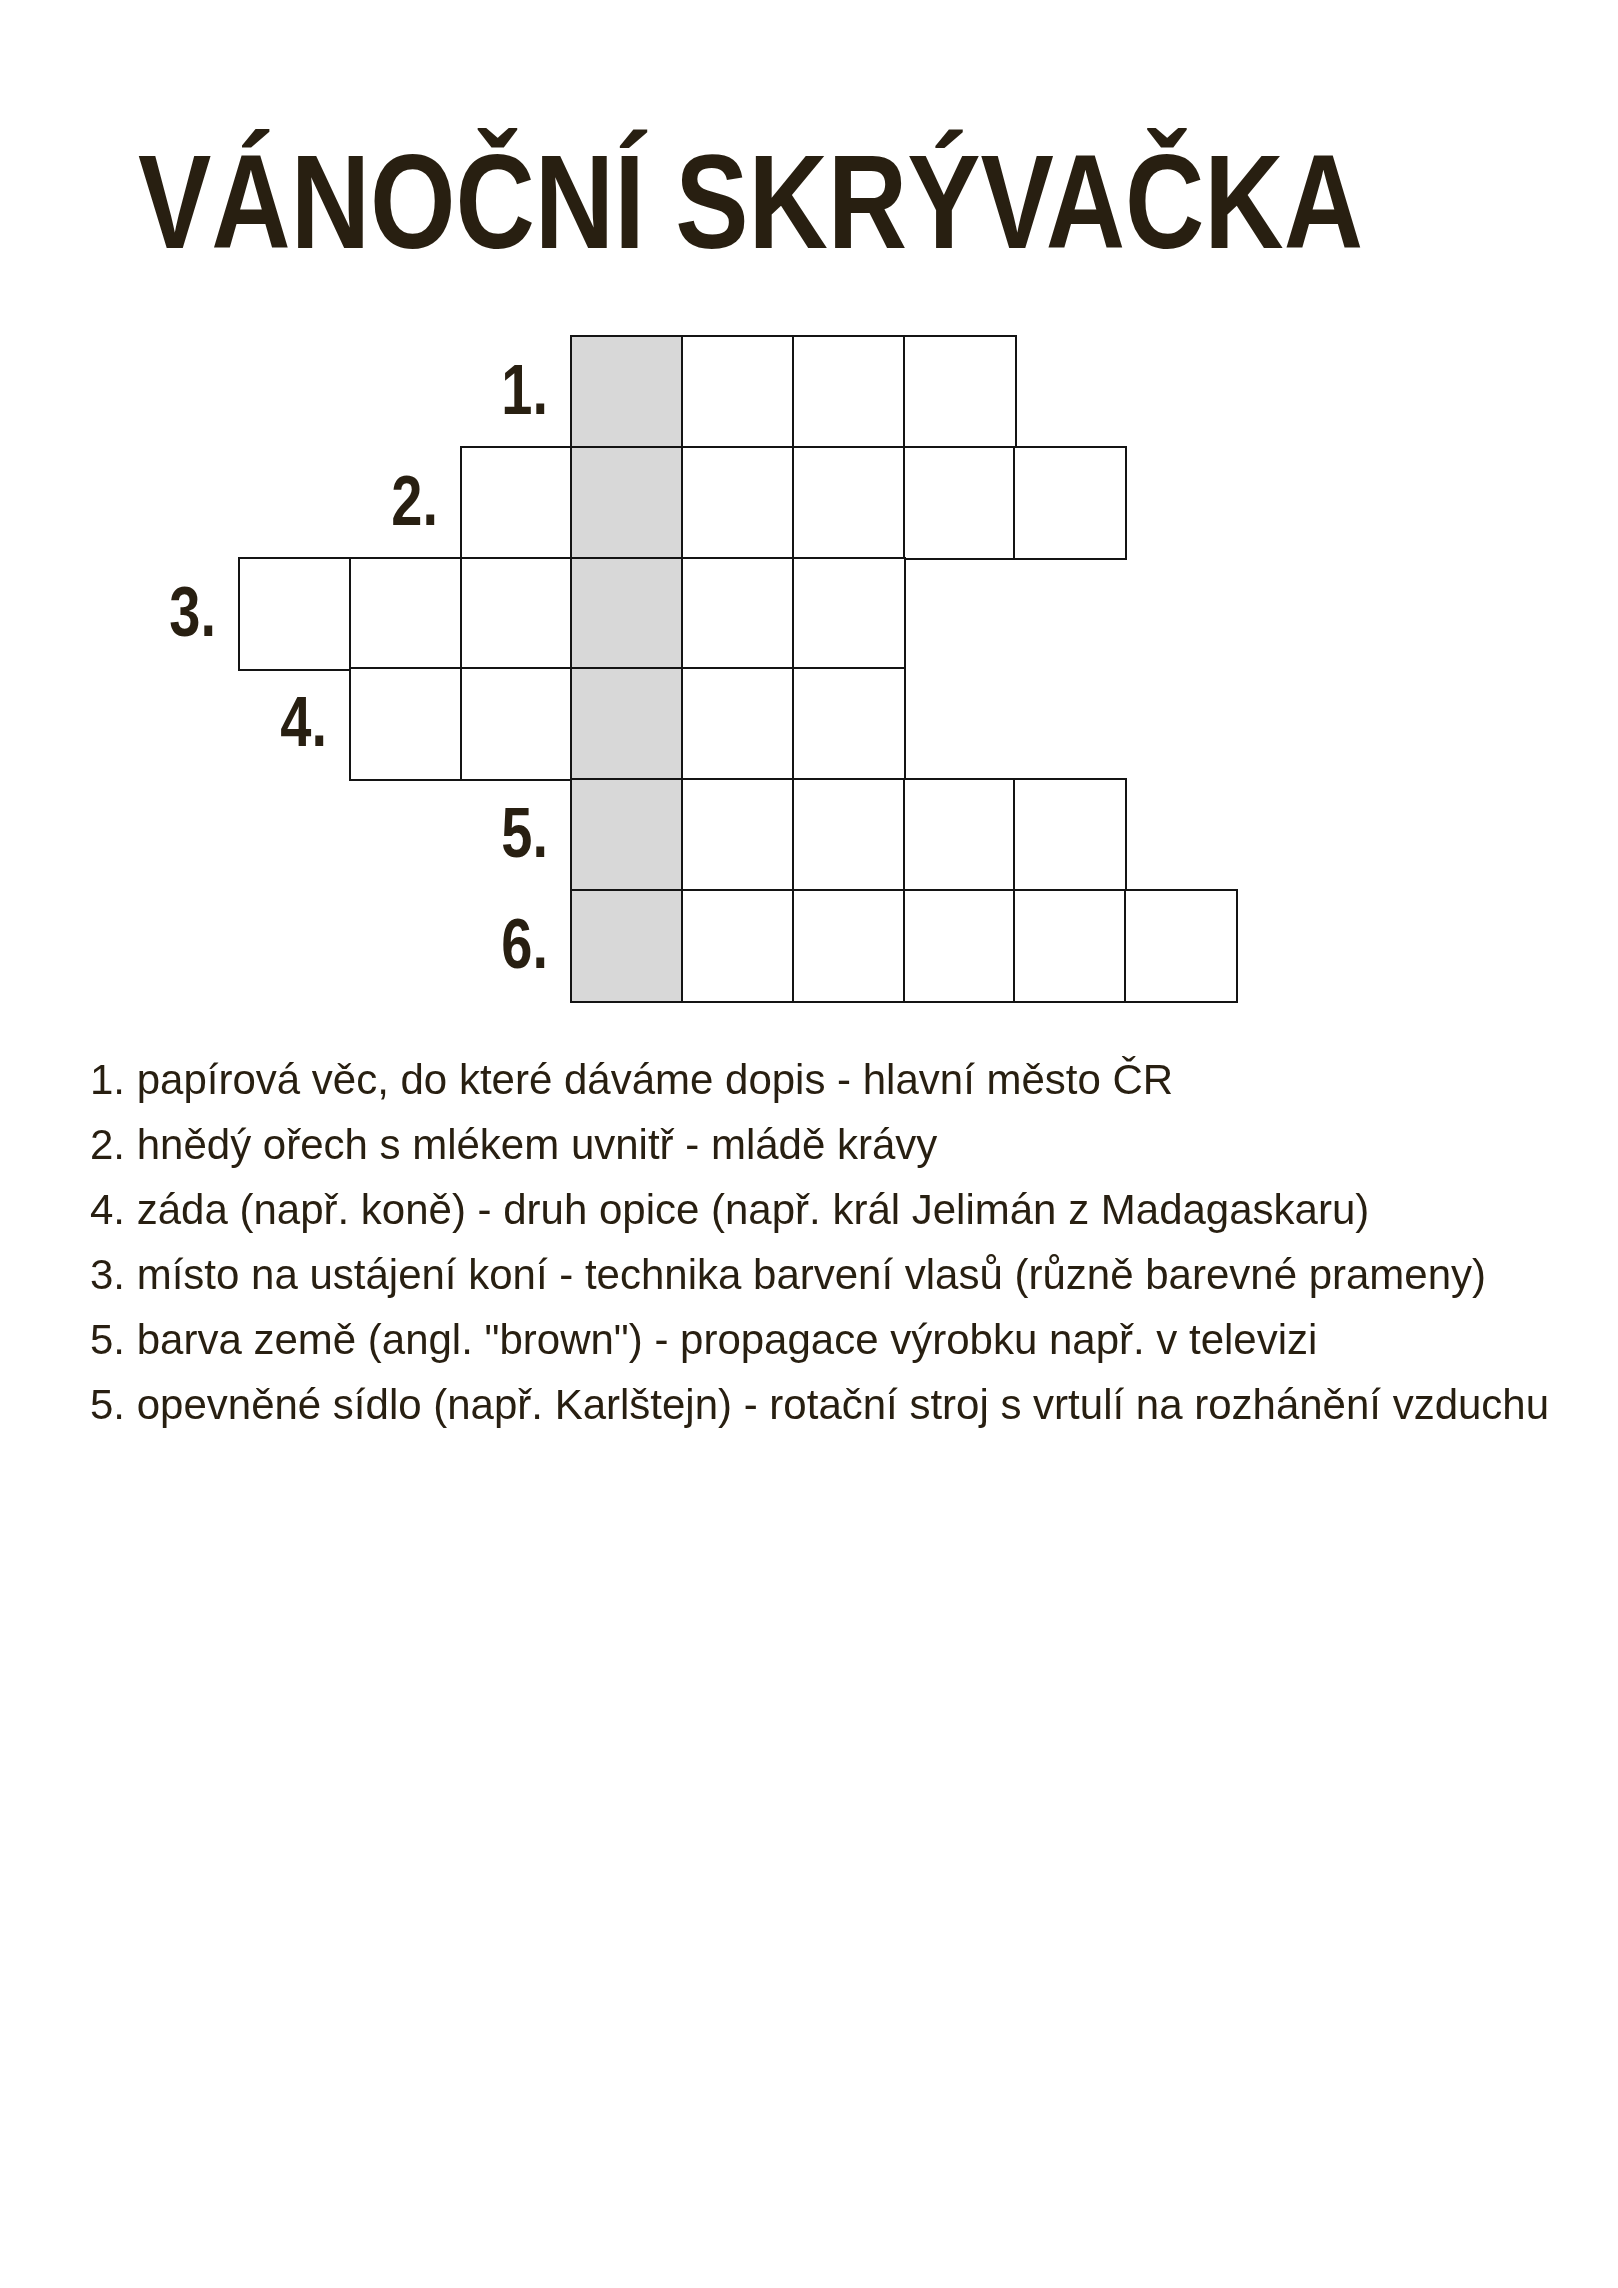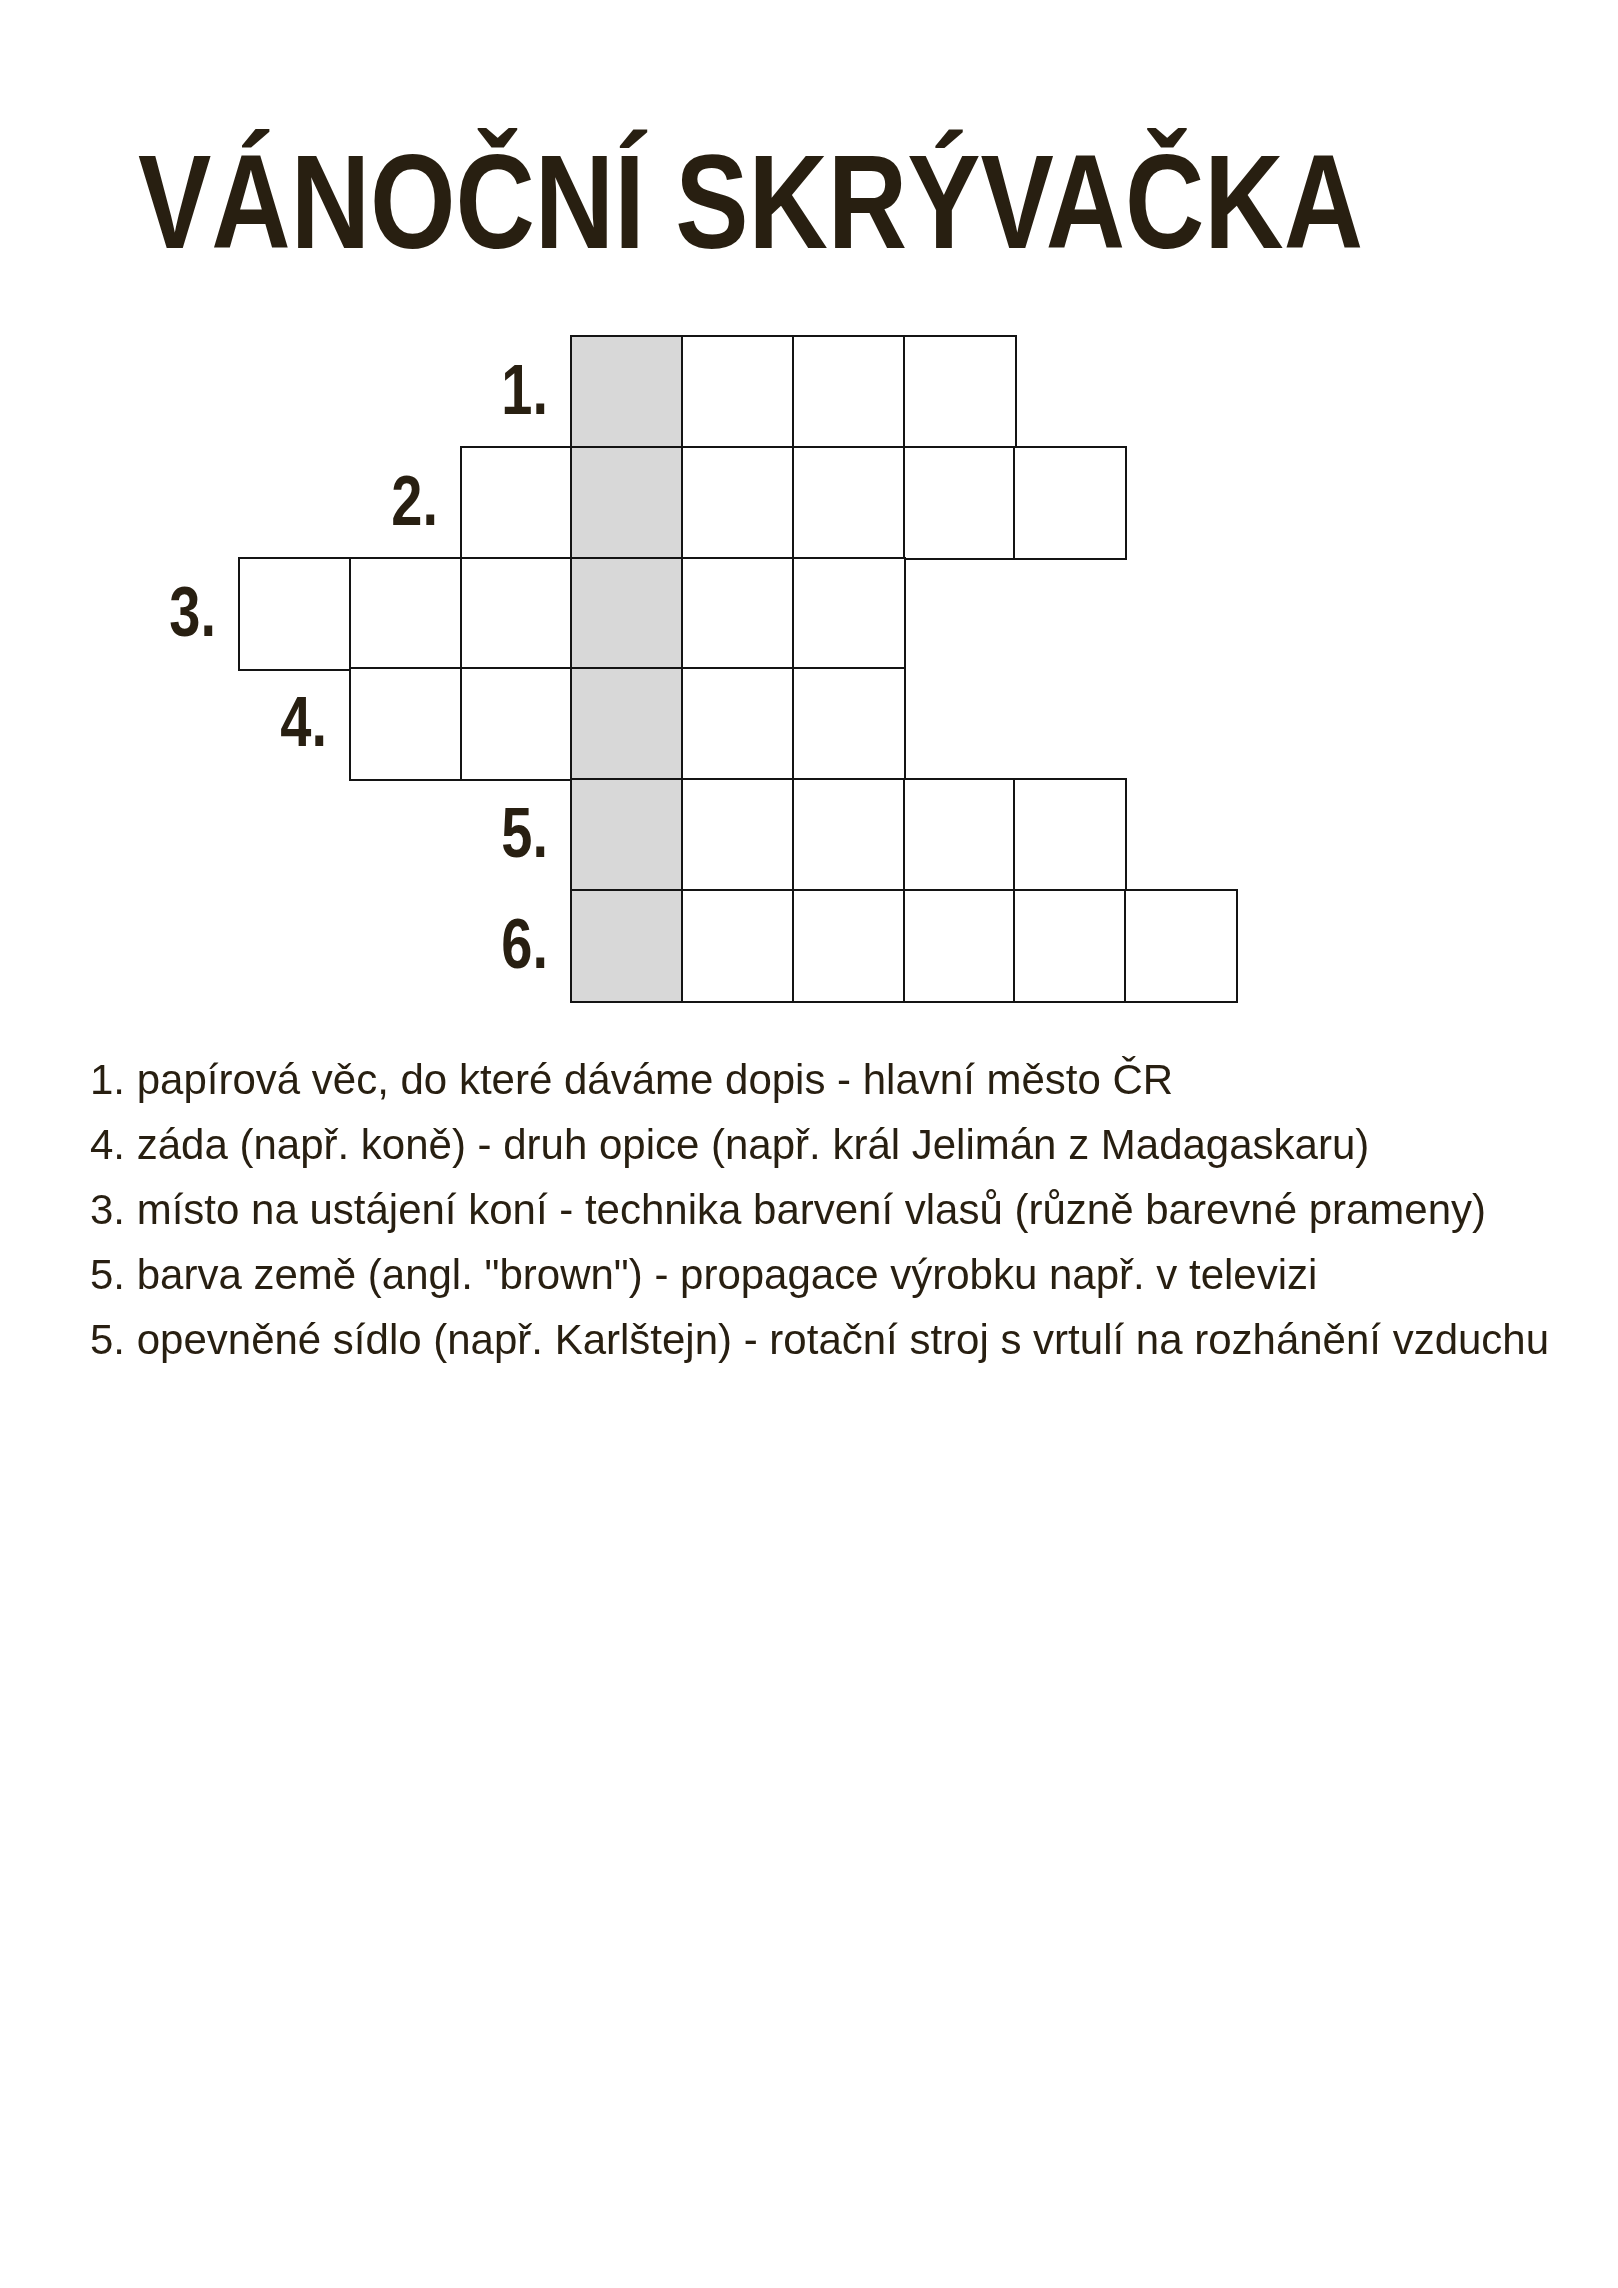--- a/index.html
+++ b/index.html
@@ -112,18 +112,19 @@
     <div class="cell highlight" style="left: 570px; top: 889px;"></div>
     <div class="cell" style="left: 681px; top: 889px;"></div>
     <div class="cell" style="left: 792px; top: 889px;"></div>
     <div class="cell" style="left: 903px; top: 889px;"></div>
     <div class="cell" style="left: 1013px; top: 889px;"></div>
     <div class="cell" style="left: 1124px; top: 889px;"></div>
   </div>
 
 <div class="clues">
   <div class="clue">1. papírová věc, do které dáváme dopis - hlavní město ČR</div>
+  <div class="clue">2. hnědý ořech s mlékem uvnitř - mládě krávy</div>
   <div class="clue">4. záda (např. koně) - druh opice (např. král Jelimán z Madagaskaru)</div>
   <div class="clue">3. místo na ustájení koní - technika barvení vlasů (různě barevné prameny)</div>
   <div class="clue">5. barva země (angl. "brown") - propagace výrobku např. v televizi</div>
   <div class="clue">5. opevněné sídlo (např. Karlštejn) - rotační stroj s vrtulí na rozhánění vzduchu</div>
 </div>
 
 
 </body></html>

